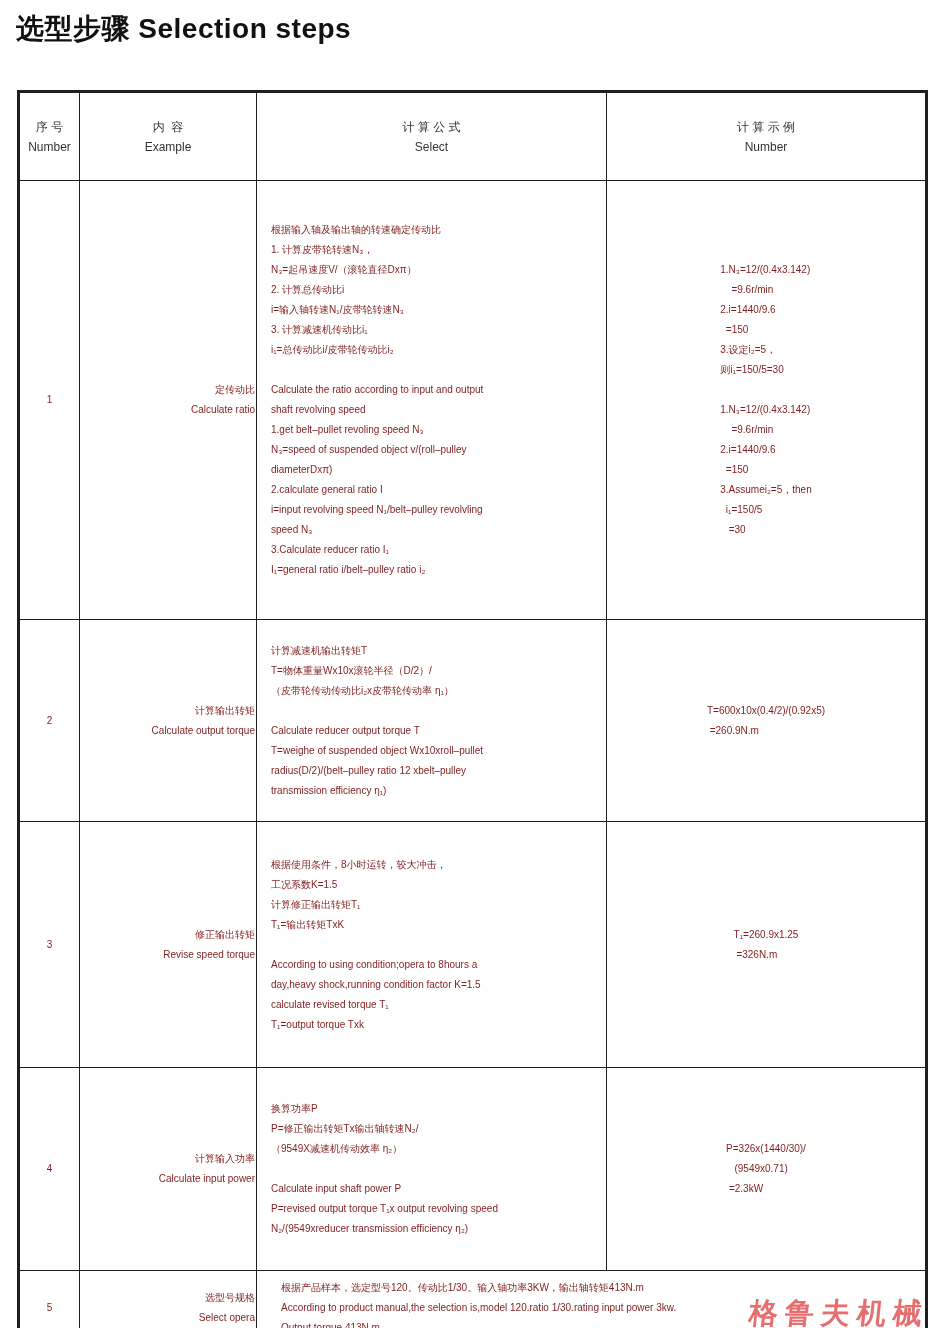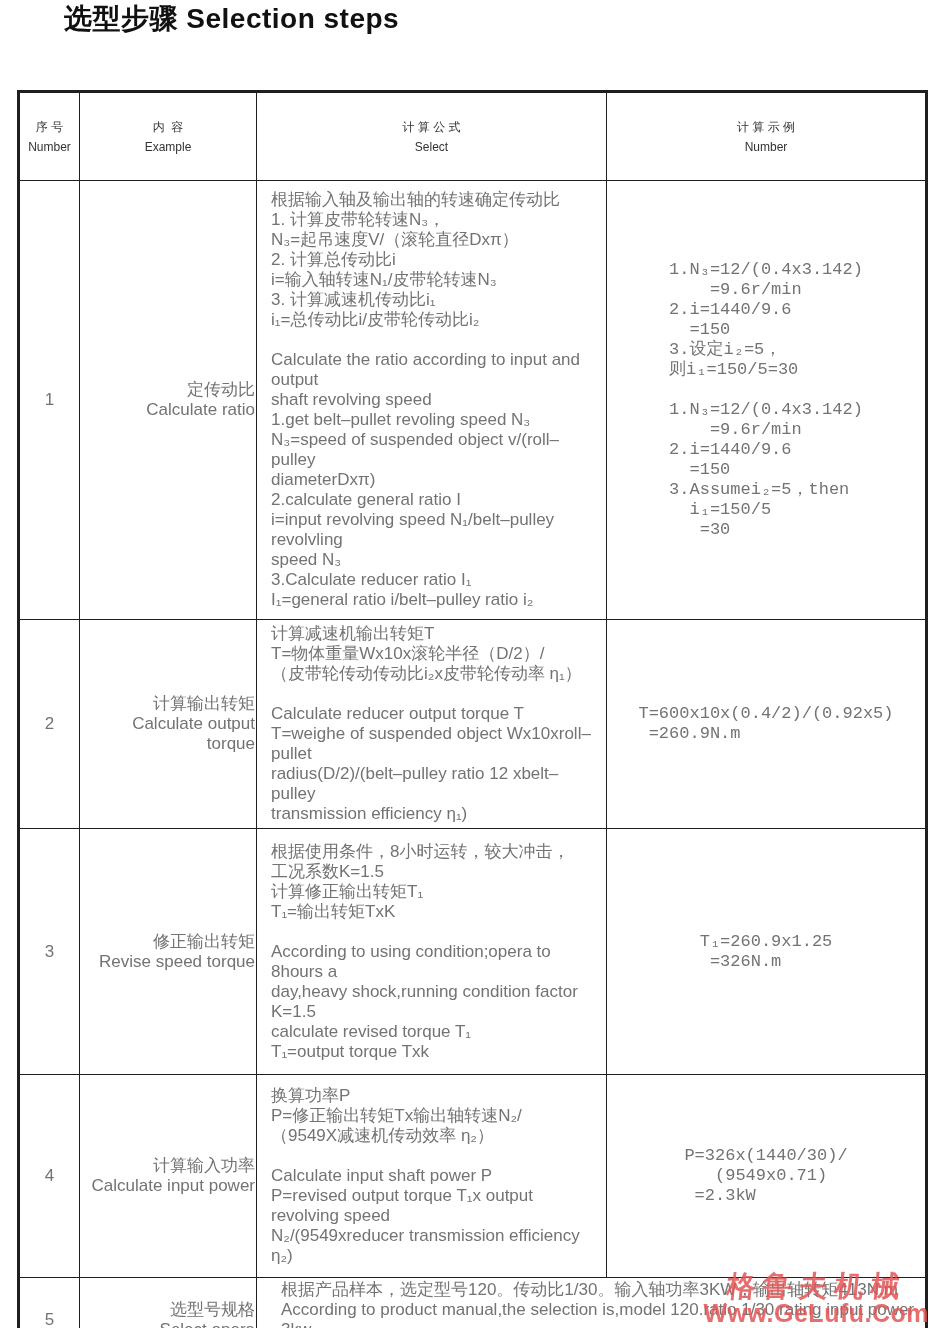--- a/index.html
+++ b/index.html
@@ -2,47 +2,46 @@
 <html><head>
 <meta charset="utf-8">
 <style>
   html,body{margin:0;padding:0;}
   body{
     width:930px;height:1328px;position:relative;background:#ffffff;
     font-family:"Liberation Sans","DejaVu Sans",sans-serif;color:#3a3a3a;
     overflow:hidden;
   }
   .page-title{
-    position:absolute;left:16px;top:0;
+    position:absolute;left:16px;top:10px;
     font-size:28px;font-weight:bold;color:#111;letter-spacing:0.5px;
     white-space:pre;
-    margin-left:48px;
   }
   table.selection-table{
     position:absolute;left:17px;top:90px;width:908px;
     border-collapse:collapse;table-layout:fixed;
     border:3px solid #1f1f1f;
   }
   td{
     border:1.5px solid #1f1f1f;
     vertical-align:middle;
-    font-size:17px;line-height:20px;color:#737373;
+    font-size:10px;line-height:20px;color:#7f1d1d;
     overflow:hidden;
   }
   tr.header-row td{font-size:12px;height:85px;text-align:center;color:#333;}
   tr.row-1 td{height:430px;}
   tr.row-2 td{height:193px;}
   tr.row-3 td{height:237px;}
   tr.row-4 td{height:194px;}
   tr.row-5 td{height:70px;}
   .cell-text{white-space:pre-wrap;}
   td.num-cell{text-align:center;}
   td.contents-cell{text-align:right;}
   td.formula-cell{padding:4px 8px 4px 14px;}
-  td.example-cell{text-align:center;padding:4px 18px;font-family:Liberation Mono, monospace;}
+  td.example-cell{text-align:center;padding:4px 18px;}
   td.example-cell .cell-text{display:inline-block;text-align:left;}
   td.merged-cell{padding:2px 8px 2px 24px;}
   .watermark{
     position:absolute;right:1px;bottom:1px;
     text-align:center;opacity:0.85;pointer-events:none;
   }
   .watermark-brand{
     font-size:29px;font-weight:bold;letter-spacing:7px;
     transform:skewX(-6deg);
     font-family:"DejaVu Serif","Liberation Serif",serif;
@@ -208,14 +207,13 @@
           <div class="cell-text">根据产品样本，选定型号120。传动比1/30。输入轴功率3KW，输出轴转矩413N.m
 According to product manual,the selection is,model 120.ratio 1/30.rating input power 3kw.
 Output torque 413N.m</div>
         </td>
     </tr>
   </tbody>
 </table>
 
 <div class="watermark" style="color: rgb(226, 85, 85);">
   <div class="watermark-brand">格鲁夫机械</div>
-  <div class="watermark-url">Www.GeLufu.Com</div>
 </div>
 
 </body></html>

